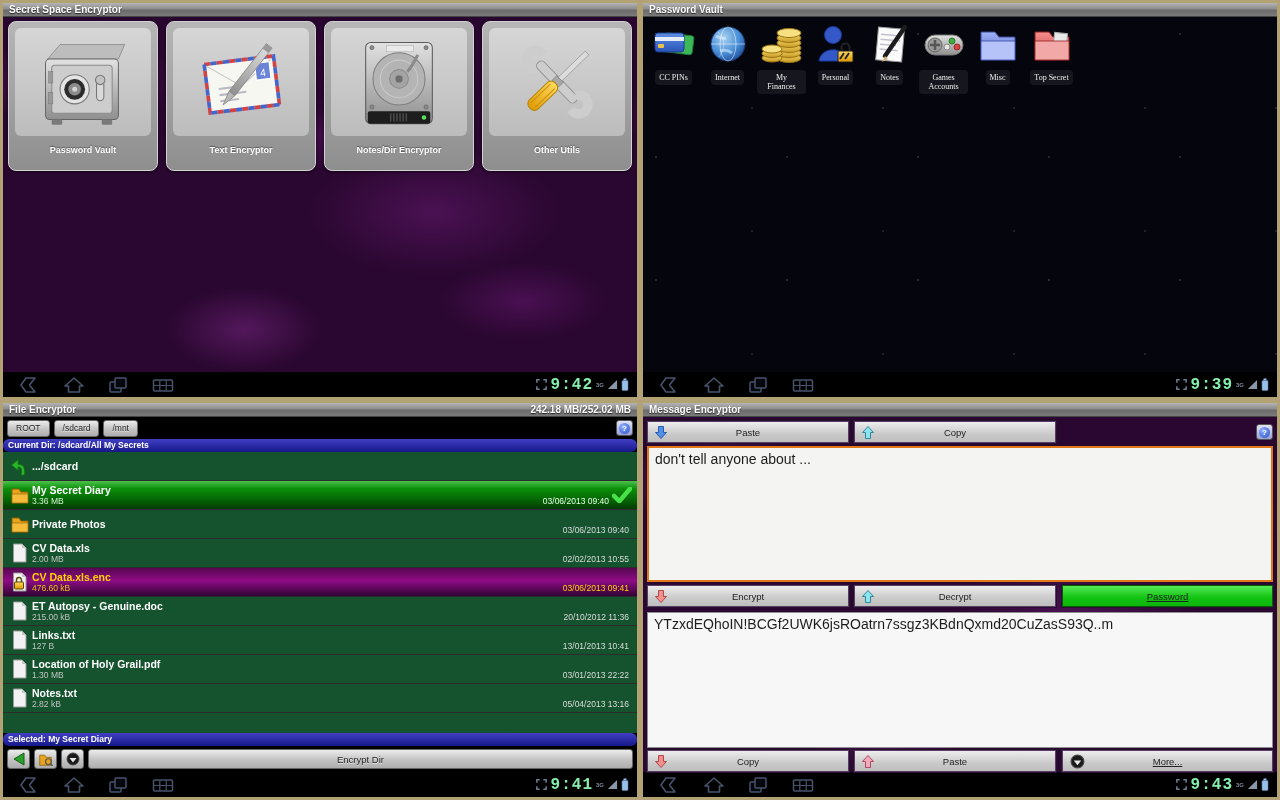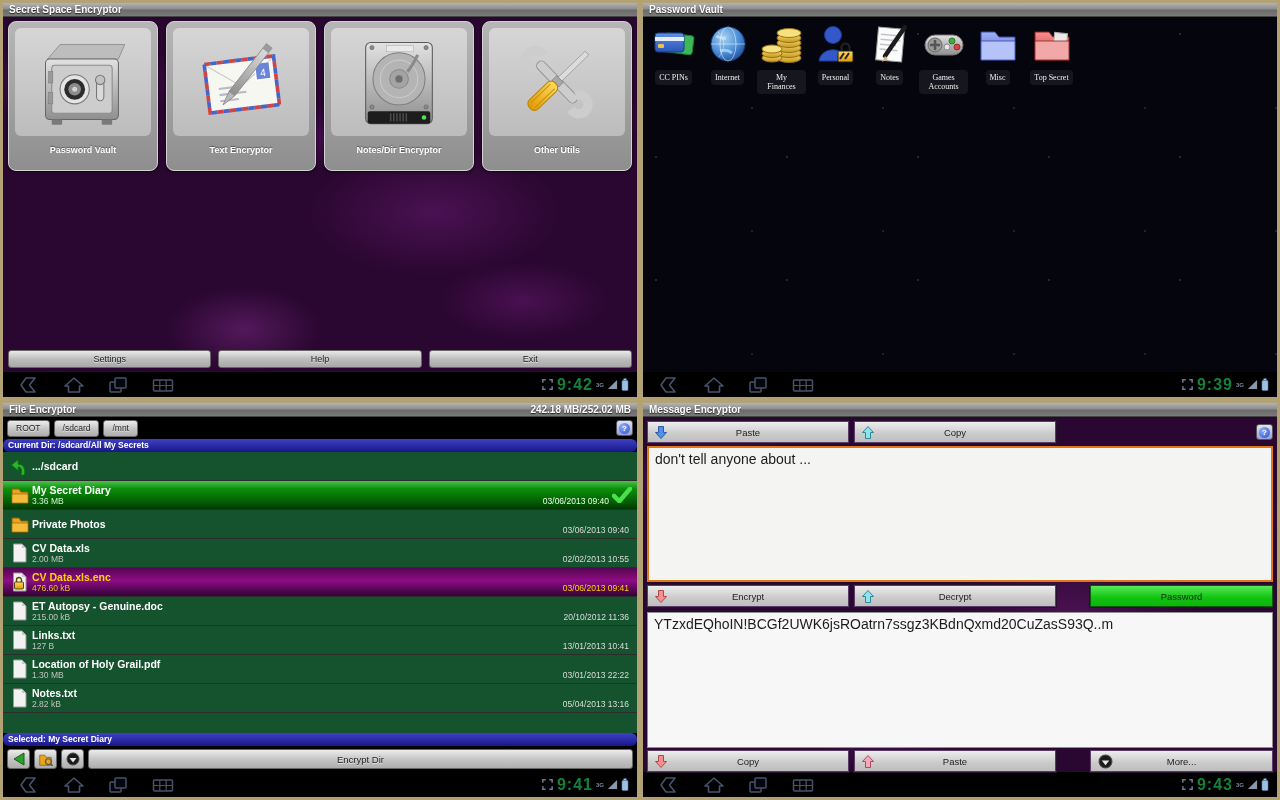--- a/index.html
+++ b/index.html
@@ -12,22 +12,22 @@
   
   .titlebar { height:14px; flex:none; display:flex; align-items:center; justify-content:space-between;
     padding:0 6px; background:linear-gradient(#b4b4b4,#8d8d8d 45%,#6b6b6b 55%,#7a7a7a);
     border-bottom:1px solid #444; color:#fff; font-size:10px; font-weight:bold;
     text-shadow:0 1px 1px rgba(0,0,0,.7); }
   .navbar { height:25px; flex:none; background:#000; display:flex; align-items:center;
     padding:0 8px; margin-top:auto; }
   .navicons { display:flex; align-items:center; gap:22px; margin-left:8px; }
   .navicons svg { display:block; }
   .status { margin-left:auto; display:flex; align-items:center; gap:3px; }
-  .clock { font-family:Liberation Sans, sans-serif; font-size:16px; font-weight:bold;
-    color:#15803d; letter-spacing:1px; line-height:1; }
+  .clock { font-family:Liberation Mono, monospace; font-size:16px; font-weight:bold;
+    color:#86efac; letter-spacing:1px; line-height:1; }
   .net { font-size:6px; color:#7d8896; font-weight:bold; line-height:1; }
   .purple-bg { background-color:#2a0730;
     background-image:
       radial-gradient(ellipse 140px 70px at 12% 18%, rgba(146,44,156,.45), transparent 70%),
       radial-gradient(ellipse 180px 90px at 68% 55%, rgba(122,32,134,.40), transparent 70%),
       radial-gradient(ellipse 110px 60px at 38% 88%, rgba(150,52,162,.38), transparent 70%),
       radial-gradient(ellipse 100px 50px at 90% 28%, rgba(130,36,142,.38), transparent 70%),
       radial-gradient(ellipse 90px 45px at 52% 34%, rgba(96,18,108,.5), transparent 70%),
       radial-gradient(ellipse 120px 55px at 82% 80%, rgba(116,28,128,.42), transparent 70%); }
   .stars { background-color:#04050d;
@@ -95,21 +95,21 @@
   .encdir { flex:1; height:20px; font-size:9.5px; }
 
   
   .q4content { flex:1; display:flex; flex-direction:column; }
   .mrow { display:flex; align-items:center; padding:0 4px; gap:5px; flex:none; }
   .mrow1 { margin-top:4px; } .mrow2 { margin:3px 0 2px;justify-content:space-between; } .mrow3 { margin-top:2px; }
   .mbtn { position:relative; width:202px; height:22px; flex:none; font-size:9.5px;
     background:linear-gradient(#ededed,#cacaca 60%,#bebebe); border:1px solid #5a3d66;
     box-shadow:0 0 0 1px #26102e; color:#222; display:flex; align-items:center; justify-content:center; }
   .mbtn svg { position:absolute; left:7px; top:3px; }
-  .mbtn.wide { width:183px; margin-left:auto; }
+  .mbtn.wide { width:211px; margin-left:auto;text-decoration:underline; }
   .mbtn.green { background:linear-gradient(#55ea55,#11c211 60%,#0cb50c); border-color:#0a5a0a; }
   .mspacer { flex:1; }
   .mtext { margin:3px 4px 0; height:136px; background:#f4f4f2; border:2px solid #e07818;
     color:#1c1c1c; font-size:14px; padding:3px 6px; overflow:hidden; }
   .mtext.cipher { border:1px solid #909090; background:#f7f7f7; }
 
   svg text { font-family:"Liberation Sans", sans-serif; }
 </style>
 </head>
 <body>
@@ -228,25 +228,20 @@
               <rect x="45.5" y="8" width="5" height="36" fill="#dcdcdc" stroke="#949494" stroke-width="0.7"></rect>
               <rect x="43.5" y="44" width="9" height="6" fill="#a8a8a8" stroke="#808080" stroke-width="0.7"></rect>
               <rect x="42" y="50" width="12" height="34" rx="5" fill="url(#gYellow)" stroke="#b8860b"></rect>
               <path d="M45 54 v26 M51 54 v26" stroke="#c8900a" stroke-width="1"></path>
             </g>
           </svg>
         </div>
         <div class="tilelabel">Other Utils</div>
       </div>
     </div>
-    <div class="menubtns">
-      <div class="gbtn">Settings</div>
-      <div class="gbtn">Help</div>
-      <div class="gbtn">Exit</div>
-    </div>
   </div>
   <div class="navbar">
     <div class="navicons">
       <svg width="22" height="18" viewBox="0 0 22 18">
           <path d="M16 2 L7 2 L2 9 L7 16 L16 16 L10.5 9 Z" fill="none" stroke="#46536b" stroke-width="1.6" stroke-linejoin="round"></path>
         </svg>
       <svg width="22" height="18" viewBox="0 0 22 18">
           <path d="M11 2 L2 10 H5.5 V16 H16.5 V10 H20 Z" fill="none" stroke="#46536b" stroke-width="1.6" stroke-linejoin="round"></path>
         </svg>
       <svg width="22" height="18" viewBox="0 0 22 18">

